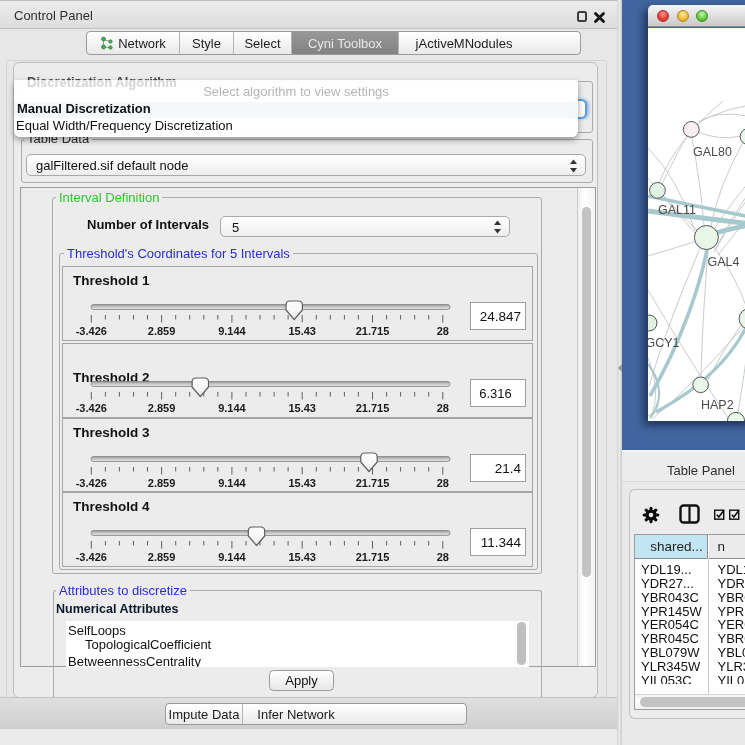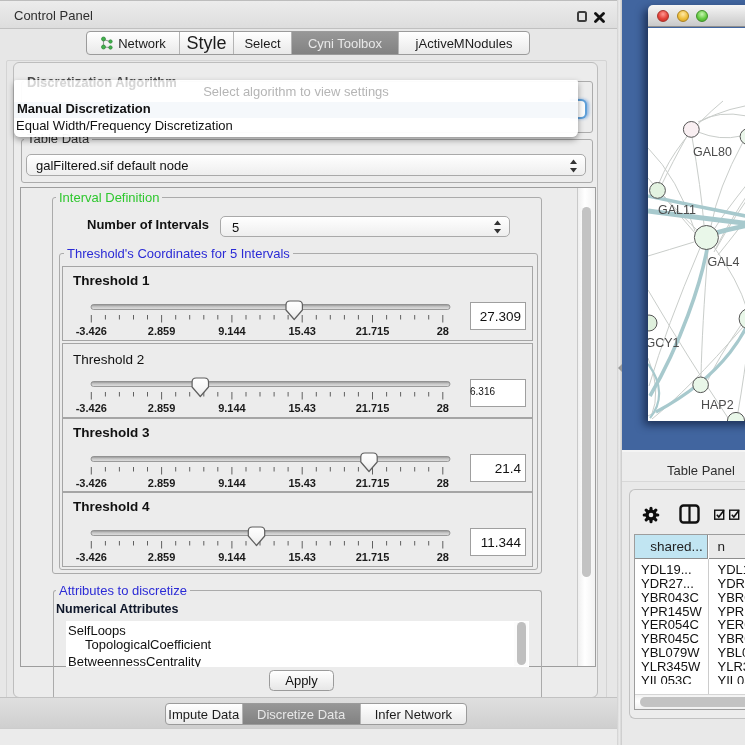--- a/index.html
+++ b/index.html
@@ -12,29 +12,29 @@
  <div class="abs" style="left:14px;top:7px;font-size:13px;color:#2e2e2e;">Control Panel</div>
  <div class="abs" style="left:577px;top:10px;width:10px;height:10.5px;border:2px solid #3c3c3c;border-radius:2.5px;"></div>
  <svg class="abs" style="left:594px;top:10.5px;" width="11" height="11" viewBox="0 0 11 11">
       <path d="M1.5 1.5 L9.5 9.5 M9.5 1.5 L1.5 9.5" stroke="#111" stroke-width="2.8" stroke-linecap="round"></path>
     </svg>
 </div>
 
 <div class="abs" style="left:0;top:30px;width:617px;height:32px;background:#e7e7e7;"></div>
 <div class="abs" style="left:13px;top:62px;width:585px;height:636px;background:#ececec;border:1px solid #bdbdbd;border-radius:6px;"></div>
 <div class="abs" style="left:6px;top:60px;width:601px;height:641px;border:1px solid #d4d4d4;border-radius:2px;pointer-events:none;"></div>
-<div class="abs" style="left:86px;top:31px;width:444px;height:24px;border:1px solid #9b9b9b;border-radius:4px;background:linear-gradient(#ffffff,#e9e9e9);overflow:hidden;display:flex;">
+<div class="abs" style="left:86px;top:31px;width:495px;height:24px;border:1px solid #9b9b9b;border-radius:4px;background:linear-gradient(#ffffff,#e9e9e9);overflow:hidden;display:flex;">
     <div style="width:92px;height:100%;color:#1c1c1c;display:flex;align-items:center;justify-content:center;font-size:13px;"><svg width="14" height="16" viewBox="0 0 14 16" style="margin-right:4px;">
         <path d="M3.5 4.5 V12 M3.5 4.5 L10 6.5 M3.5 12 L10 12.5" stroke="#9a9a9a" stroke-width="1.1" fill="none"></path>
         <circle cx="3.5" cy="4" r="2" fill="#41b24c" stroke="#2c8136" stroke-width="0.7"></circle>
         <circle cx="3.5" cy="12" r="2" fill="#41b24c" stroke="#2c8136" stroke-width="0.7"></circle>
         <circle cx="10.5" cy="6.5" r="1.7" fill="#41b24c" stroke="#2c8136" stroke-width="0.7"></circle>
         <circle cx="10.5" cy="12.5" r="1.7" fill="#41b24c" stroke="#2c8136" stroke-width="0.7"></circle>
       </svg>Network</div>
-    <div style="width:54px;height:100%;border-left:1px solid #b4b4b4;color:#1c1c1c;display:flex;align-items:center;justify-content:center;font-size:18px;">Style</div>
+    <div style="width:54px;height:100%;border-left:1px solid #b4b4b4;color:#1c1c1c;display:flex;align-items:center;justify-content:center;font-size:13px;">Style</div>
     <div style="width:58px;height:100%;border-left:1px solid #b4b4b4;color:#1c1c1c;display:flex;align-items:center;justify-content:center;font-size:13px;">Select</div>
     <div style="width:107px;height:100%;border-left:1px solid #b4b4b4;background:linear-gradient(#979797,#828282);color:#e8e8e8;display:flex;align-items:center;justify-content:center;font-size:13px;">Cyni Toolbox</div>
     <div style="width:131px;height:100%;border-left:1px solid #b4b4b4;color:#1c1c1c;display:flex;align-items:center;justify-content:center;font-size:13px;">jActiveMNodules</div>
   </div>
 <div class="abs" style="left:21px;top:81px;width:572px;height:52px;border:1px solid #ababab;border-radius:3px;"></div>
 <div class="grouplab" style="left:24px;top:75px;color:#4a4a4a;font-weight:bold;">Discretization Algorithm</div>
 <div class="abs" style="left:570px;top:99px;width:17px;height:19.5px;background:#fdfdfd;border:2.5px solid #5e9fd8;border-left:none;border-radius:0 6px 6px 0;box-shadow:1.5px 0 3px rgba(90,150,220,0.6);"></div>
 <div class="abs" style="left:21px;top:139px;width:572px;height:44px;border:1px solid #ababab;border-radius:3px;"></div>
 <div class="grouplab" style="left:24px;top:132px;color:#2e2e2e;">Table Data</div>
 <div class="abs" style="left:26px;top:154px;width:560px;height:22px;background:linear-gradient(#ffffff,#eeeeee);border:1px solid #a9a9a9;border-radius:5px;">
@@ -78,23 +78,23 @@
     <path d="M29.3 49 V56.5 M43.4 49 V53.5 M57.4 49 V53.5 M71.5 49 V53.5 M85.5 49 V53.5 M99.6 49 V56.5 M113.7 49 V53.5 M127.7 49 V53.5 M141.8 49 V53.5 M155.8 49 V53.5 M169.9 49 V56.5 M184.0 49 V53.5 M198.0 49 V53.5 M212.1 49 V53.5 M226.1 49 V53.5 M240.2 49 V56.5 M254.3 49 V53.5 M268.3 49 V53.5 M282.4 49 V53.5 M296.4 49 V53.5 M310.5 49 V56.5 M324.6 49 V53.5 M338.6 49 V53.5 M352.7 49 V53.5 M366.7 49 V53.5 M380.8 49 V56.5" stroke="#606060" stroke-width="1"></path>
     <text x="29.3" y="69" font-size="11" font-weight="bold" fill="#1a1a1a" text-anchor="middle" font-family="Liberation Sans">-3.426</text>
     <text x="99.6" y="69" font-size="11" font-weight="bold" fill="#1a1a1a" text-anchor="middle" font-family="Liberation Sans">2.859</text>
     <text x="169.9" y="69" font-size="11" font-weight="bold" fill="#1a1a1a" text-anchor="middle" font-family="Liberation Sans">9.144</text>
     <text x="240.2" y="69" font-size="11" font-weight="bold" fill="#1a1a1a" text-anchor="middle" font-family="Liberation Sans">15.43</text>
     <text x="310.5" y="69" font-size="11" font-weight="bold" fill="#1a1a1a" text-anchor="middle" font-family="Liberation Sans">21.715</text>
     <text x="380.8" y="69" font-size="11" font-weight="bold" fill="#1a1a1a" text-anchor="middle" font-family="Liberation Sans">28</text>
     <path d="M224.0 44 V39 Q224.0 35 228.0 35 H236.4 Q240.4 35 240.4 39 V44 L232.2 53.5 Z" fill="url(#th)" stroke="#5f5f5f" stroke-width="1.2" stroke-linejoin="round"></path>
   </svg>
 <div class="abs" style="left:470px;top:302px;width:56px;height:28px;background:#fff;border:1px solid #9f9f9f;"></div>
-<div class="abs" style="left:470px;top:309px;width:51px;font-size:13.5px;color:#111;text-align:right;">27.309</div>
+<div class="abs" style="left:470px;top:309px;width:51px;font-size:13.5px;color:#111;text-align:right;">24.847</div>
 <div class="abs" style="left:62px;top:343px;width:471px;height:74.5px;border:1px solid #a5a5a5;background:#ececec;"></div>
-<div class="abs" style="left:73px;top:352px;font-size:13.5px;font-weight:normal;color:#111;">Threshold 2</div>
+<div class="abs" style="left:73px;top:370px;font-size:13.5px;font-weight:bold;color:#111;">Threshold 2</div>
 <svg class="abs" style="left:62px;top:343px;" width="471" height="74" viewBox="0 0 471 74">
     <defs>
       <linearGradient id="tg" x1="0" y1="0" x2="0" y2="1">
         <stop offset="0" stop-color="#8f8f8f"></stop>
         <stop offset="0.45" stop-color="#c6c6c6"></stop>
         <stop offset="1" stop-color="#e2e2e2"></stop>
       </linearGradient>
       <linearGradient id="th" x1="0" y1="0" x2="0" y2="1">
         <stop offset="0" stop-color="#ffffff"></stop>
         <stop offset="0.55" stop-color="#f6f6f6"></stop>
@@ -105,21 +105,21 @@
     <path d="M29.3 49 V56.5 M43.4 49 V53.5 M57.4 49 V53.5 M71.5 49 V53.5 M85.5 49 V53.5 M99.6 49 V56.5 M113.7 49 V53.5 M127.7 49 V53.5 M141.8 49 V53.5 M155.8 49 V53.5 M169.9 49 V56.5 M184.0 49 V53.5 M198.0 49 V53.5 M212.1 49 V53.5 M226.1 49 V53.5 M240.2 49 V56.5 M254.3 49 V53.5 M268.3 49 V53.5 M282.4 49 V53.5 M296.4 49 V53.5 M310.5 49 V56.5 M324.6 49 V53.5 M338.6 49 V53.5 M352.7 49 V53.5 M366.7 49 V53.5 M380.8 49 V56.5" stroke="#606060" stroke-width="1"></path>
     <text x="29.3" y="69" font-size="11" font-weight="bold" fill="#1a1a1a" text-anchor="middle" font-family="Liberation Sans">-3.426</text>
     <text x="99.6" y="69" font-size="11" font-weight="bold" fill="#1a1a1a" text-anchor="middle" font-family="Liberation Sans">2.859</text>
     <text x="169.9" y="69" font-size="11" font-weight="bold" fill="#1a1a1a" text-anchor="middle" font-family="Liberation Sans">9.144</text>
     <text x="240.2" y="69" font-size="11" font-weight="bold" fill="#1a1a1a" text-anchor="middle" font-family="Liberation Sans">15.43</text>
     <text x="310.5" y="69" font-size="11" font-weight="bold" fill="#1a1a1a" text-anchor="middle" font-family="Liberation Sans">21.715</text>
     <text x="380.8" y="69" font-size="11" font-weight="bold" fill="#1a1a1a" text-anchor="middle" font-family="Liberation Sans">28</text>
     <path d="M130.1 44 V39 Q130.1 35 134.1 35 H142.5 Q146.5 35 146.5 39 V44 L138.3 53.5 Z" fill="url(#th)" stroke="#5f5f5f" stroke-width="1.2" stroke-linejoin="round"></path>
   </svg>
 <div class="abs" style="left:470px;top:379px;width:56px;height:28px;background:#fff;border:1px solid #9f9f9f;"></div>
-<div class="abs" style="left:470px;top:386px;width:51px;font-size:10px;color:#111;text-align:left;">6.316</div>
+<div class="abs" style="left:470px;top:386px;width:51px;font-size:13px;color:#111;text-align:center;">6.316</div>
 <div class="abs" style="left:62px;top:417.5px;width:471px;height:74.5px;border:1px solid #a5a5a5;background:#ececec;"></div>
 <div class="abs" style="left:73px;top:424.5px;font-size:13.5px;font-weight:bold;color:#111;">Threshold 3</div>
 <svg class="abs" style="left:62px;top:417.5px;" width="471" height="74" viewBox="0 0 471 74">
     <defs>
       <linearGradient id="tg" x1="0" y1="0" x2="0" y2="1">
         <stop offset="0" stop-color="#8f8f8f"></stop>
         <stop offset="0.45" stop-color="#c6c6c6"></stop>
         <stop offset="1" stop-color="#e2e2e2"></stop>
       </linearGradient>
       <linearGradient id="th" x1="0" y1="0" x2="0" y2="1">
@@ -182,21 +182,20 @@
  <div class="abs" style="left:13px;top:-5px;font-size:13px;font-weight:bold;color:#d6d6d6;white-space:nowrap;">Discretization Algorithm</div>
  <div class="abs" style="left:0;top:22px;width:100%;height:16px;background:#f5f8fb;"></div>
  <div class="abs" style="left:0;top:4px;width:100%;text-align:center;font-size:13px;color:#b5b5b5;">Select algorithm to view settings</div>
  <div class="abs" style="left:3px;top:21px;font-size:13px;font-weight:bold;color:#111;">Manual Discretization</div>
  <div class="abs" style="left:2px;top:38px;font-size:13px;color:#111;">Equal Width/Frequency Discretization</div>
 </div>
 <div class="abs" style="left:0;top:697px;width:617px;height:31px;background:linear-gradient(#dfdfdf,#cfcfcf);border-top:1px solid #c2c2c2;"></div>
 <div class="abs" style="left:0;top:728px;width:617px;height:17px;background:#ebebeb;border-top:1px solid #cccccc;"></div>
 <div class="abs" style="left:165px;top:703px;width:302px;height:22px;border:1px solid #9b9b9b;border-radius:4px;background:linear-gradient(#ffffff,#e9e9e9);overflow:hidden;display:flex;">
     <div style="width:76px;height:100%;color:#1c1c1c;display:flex;align-items:center;justify-content:center;font-size:13px;">Impute Data</div>
-    <div style="width:119px;height:100%;border-left:1px solid #b4b4b4;background:linear-gradient(#979797,#828282);color:#e8e8e8;display:flex;align-items:center;justify-content:center;font-size:13px;">Discretize Data</div>
     <div style="width:107px;height:100%;border-left:1px solid #b4b4b4;color:#1c1c1c;display:flex;align-items:center;justify-content:center;font-size:13px;">Infer Network</div>
   </div>
 <div class="abs" style="left:617px;top:0;width:5px;height:745px;background:linear-gradient(90deg,#cfcfcf,#ececec 45%,#c9c9c9);"></div>
 <svg class="abs" style="left:616.5px;top:363px;" width="6" height="10" viewBox="0 0 6 10">
     <path d="M5 1 L1 5 L5 9 Z" fill="#9a9a9a"></path>
   </svg>
 <div class="abs" style="left:622px;top:0;width:123px;height:450px;background:#41659f;"></div>
 <div class="abs" style="left:622px;top:450px;width:123px;height:2px;background:#f4f4f4;"></div>
 <div class="abs" style="left:648px;top:5px;width:113px;height:416px;box-shadow:-4px 4px 9px rgba(5,15,40,0.6);border-radius:5px 0 0 0;">
  <div class="abs" style="left:0;top:0;width:113px;height:22px;background:linear-gradient(#f6f6f6,#c9c9c9);border-radius:5px 0 0 0;border-bottom:1px solid #8e8e8e;">

